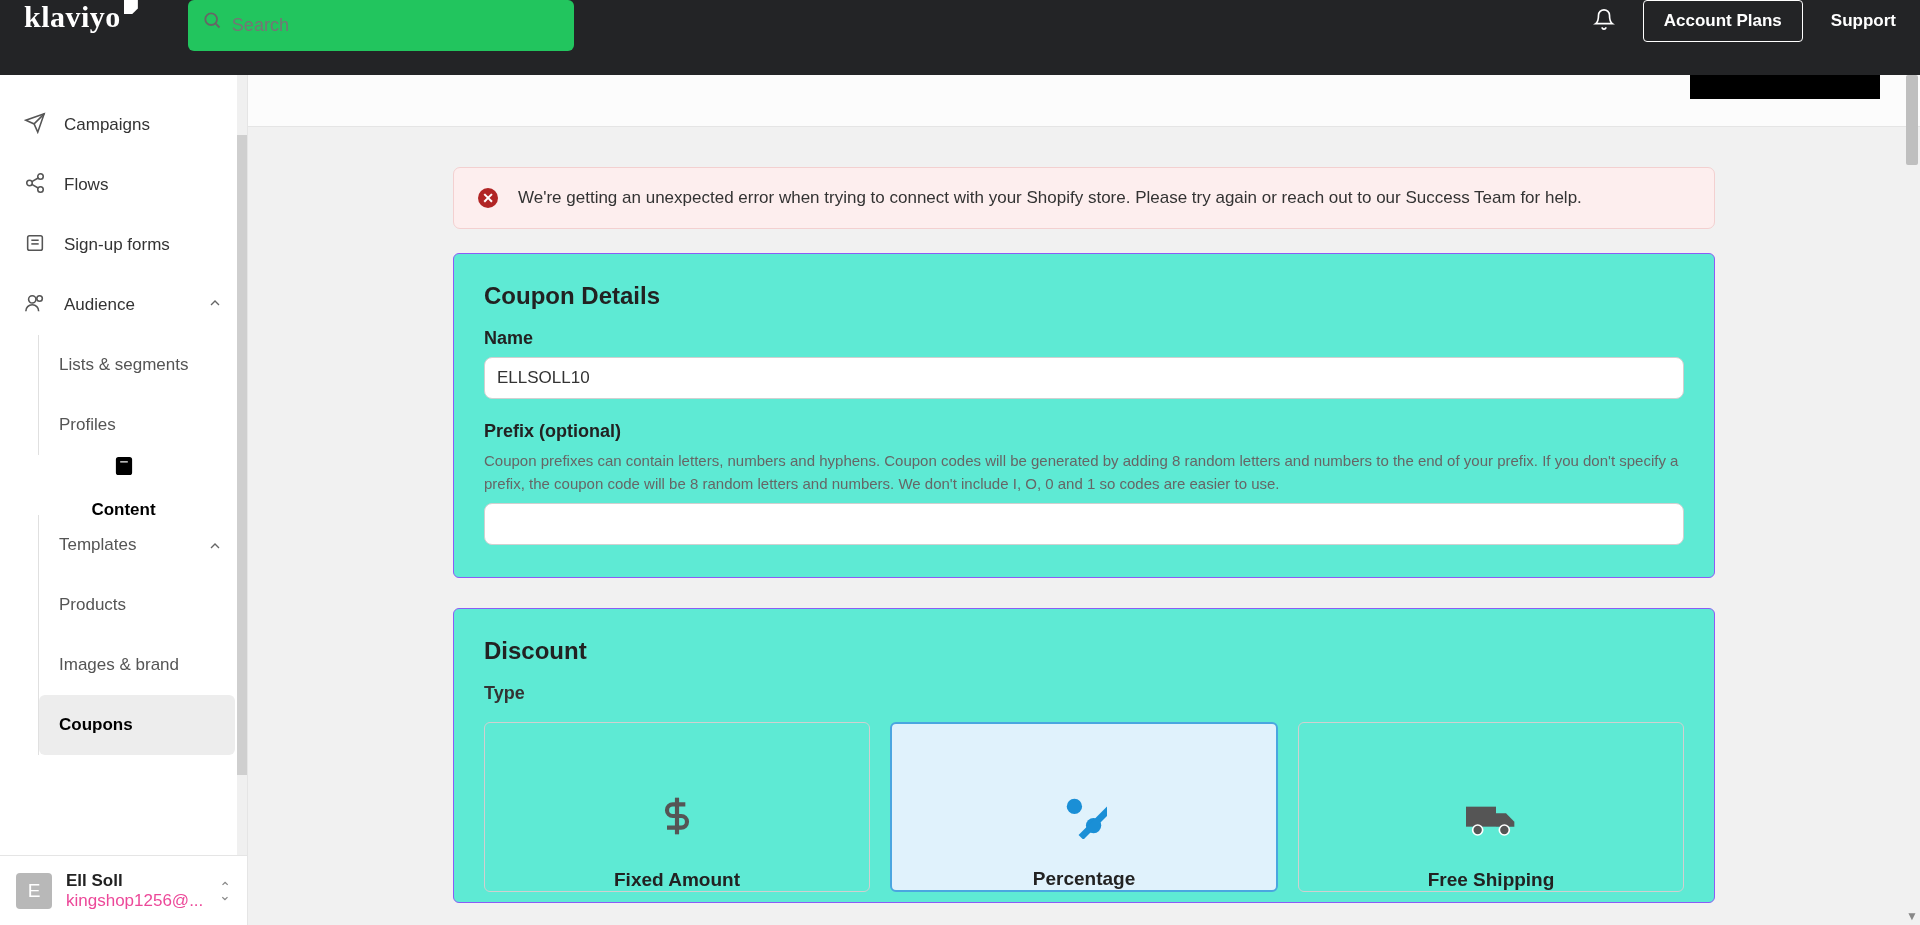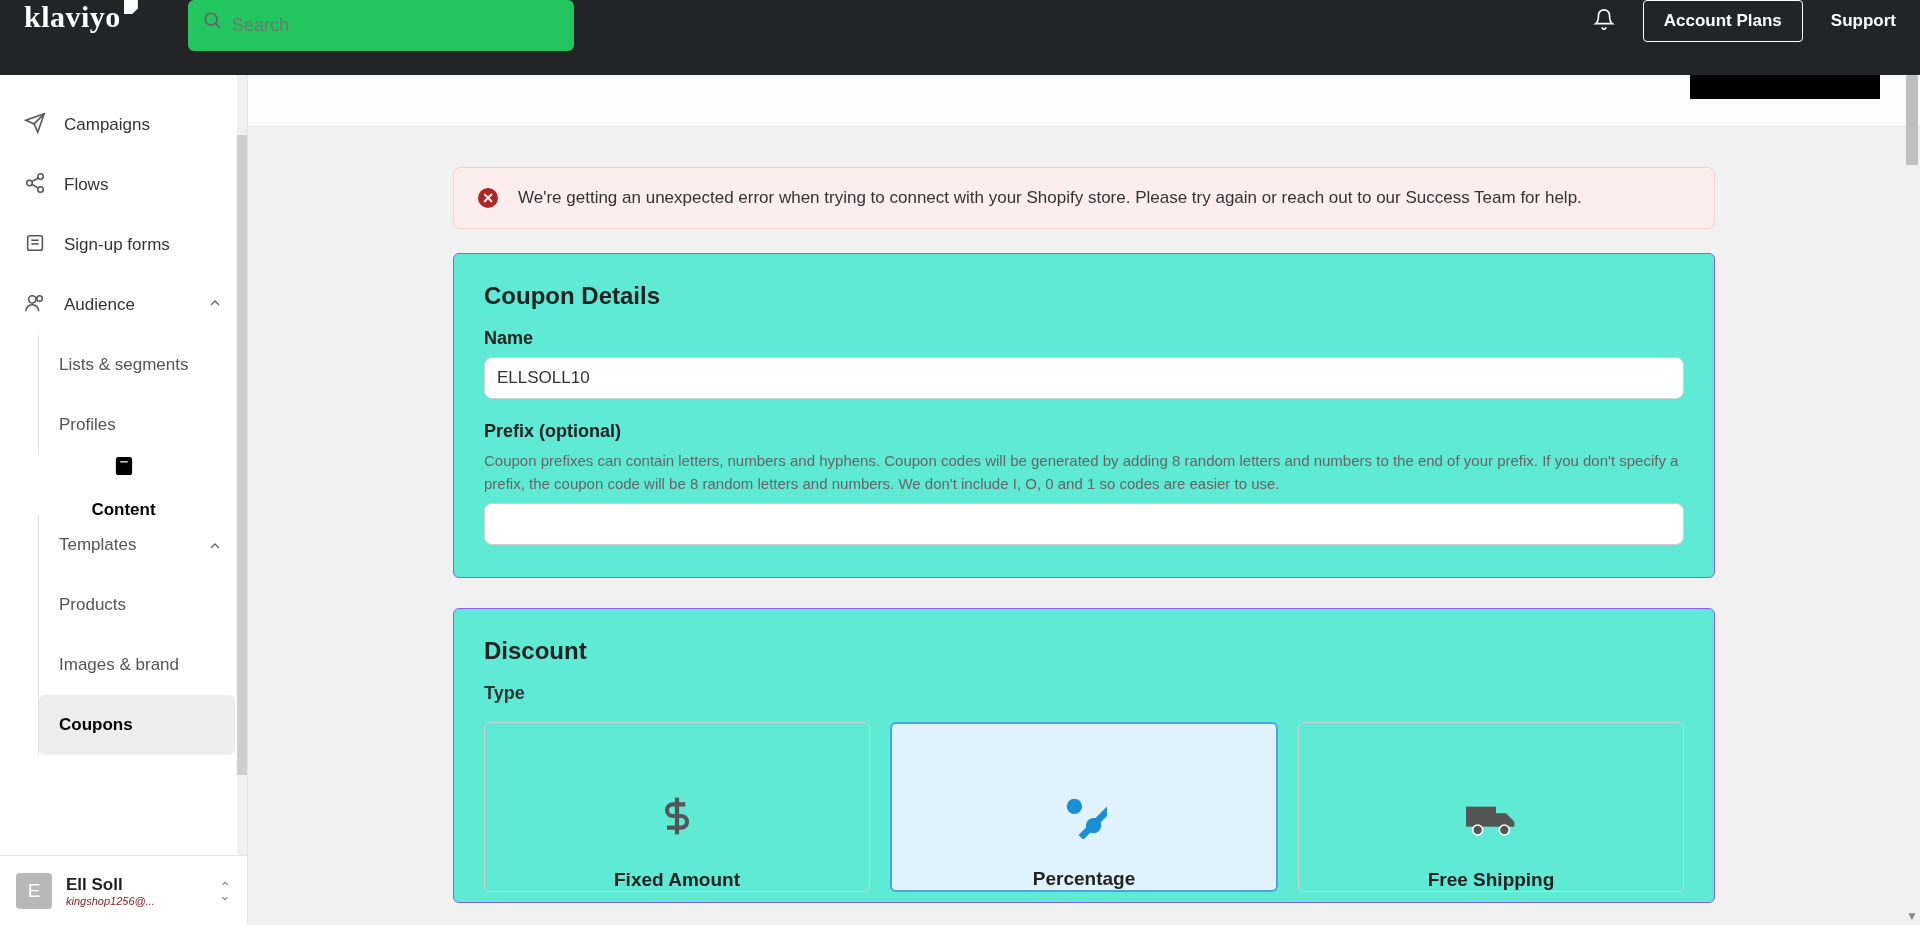--- a/index.html
+++ b/index.html
@@ -156,21 +156,21 @@
   align-items: center;
   justify-content: center;
   font-size: 19px;
   font-weight: 500;
 }
 .user-info {
   flex: 1;
   overflow: hidden;
 }
 .user-name { font-size: 17px; font-weight: 600; color: #222; }
-.user-email { font-size: 11px; color: #7f1d1d; white-space: nowrap; overflow: hidden; text-overflow: ellipsis; font-style: italic; }
+.user-email { font-size: 17px; color: #ec4899; white-space: nowrap; overflow: hidden; text-overflow: ellipsis; }
 .updown { color: #888; display: flex; flex-direction: column; line-height: 8px; font-size: 14px; }
 .main {
   flex: 1;
   position: relative;
   overflow: hidden;
   background: #f1f1f1;
 }
 .main-scrollbar {
   position: absolute;
   right: 2px;

